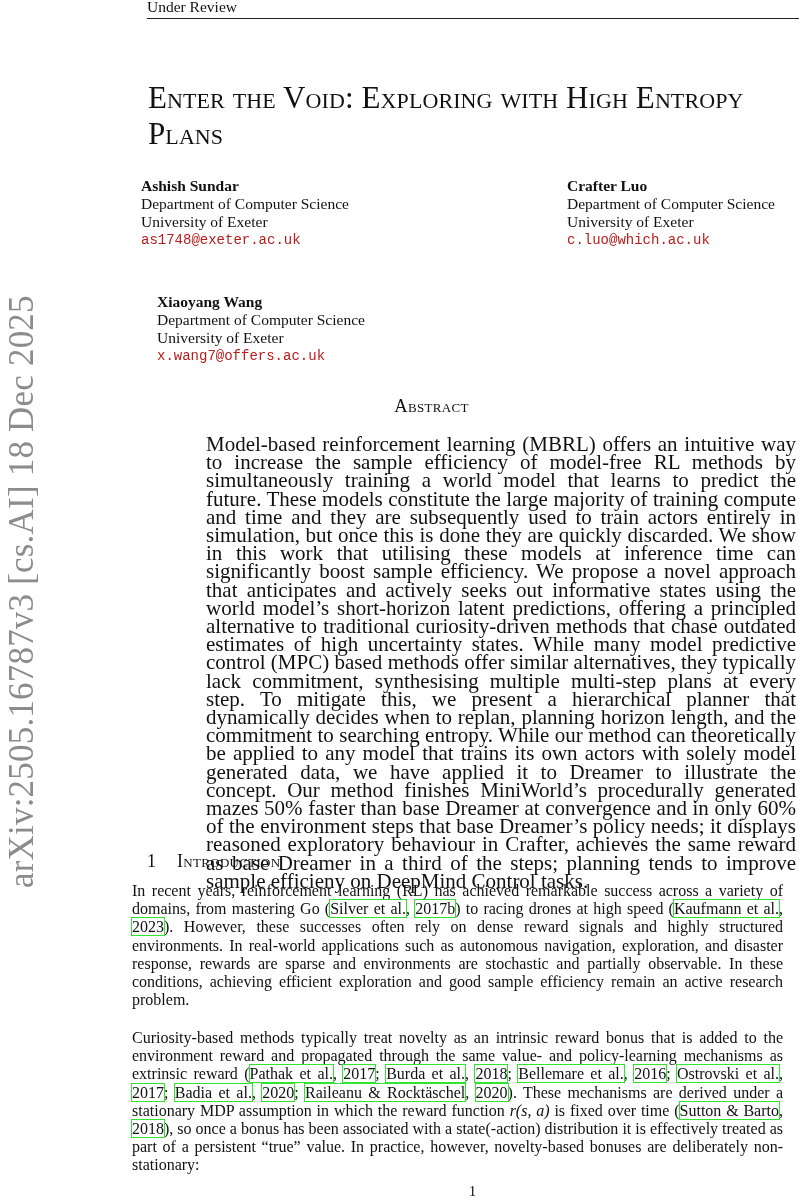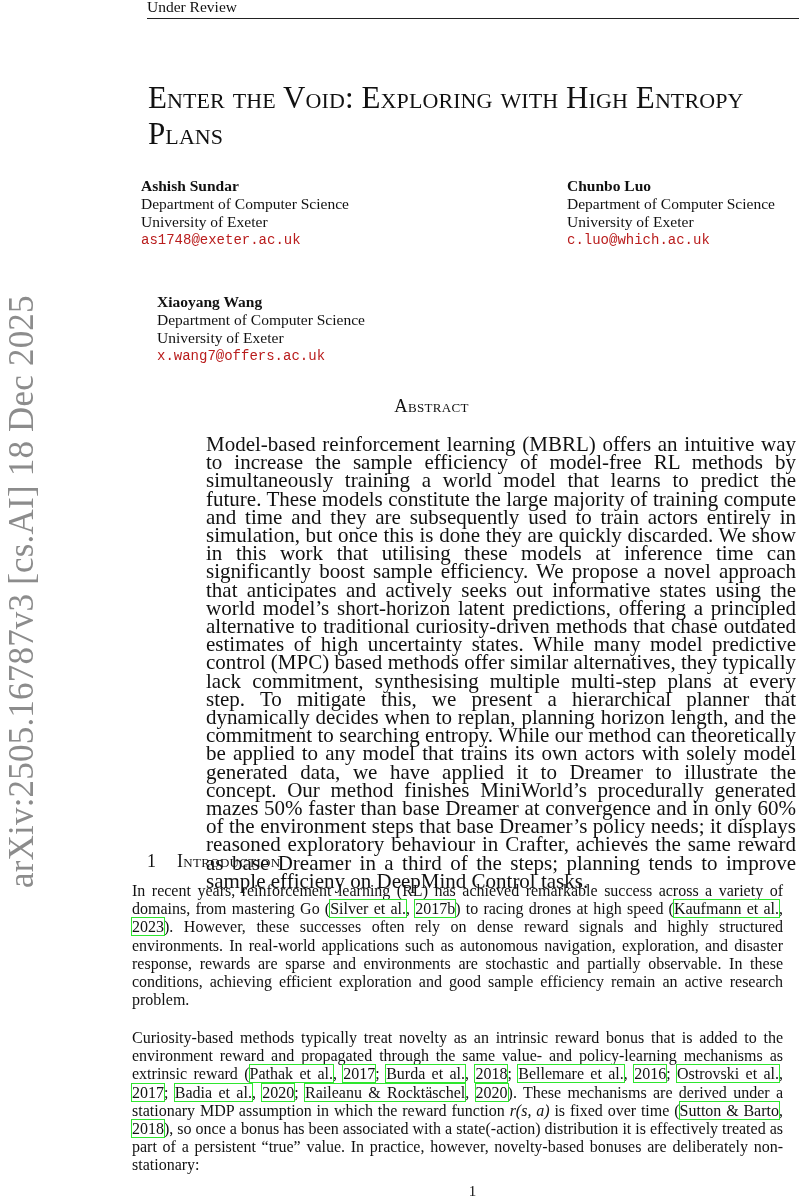--- a/index.html
+++ b/index.html
@@ -59,21 +59,21 @@
 </div>
 
 <div class="author" style="left:141px; top:177px;">
   <div class="name">Ashish Sundar</div>
   <div>Department of Computer Science</div>
   <div>University of Exeter</div>
   <div class="email">as1748@exeter.ac.uk</div>
 </div>
 
 <div class="author" style="left:567px; top:177px;">
-  <div class="name">Chunbo Luo</div>
+  <div class="name">Crafter Luo</div>
   <div>Department of Computer Science</div>
   <div>University of Exeter</div>
   <div class="email">c.luo@which.ac.uk</div>
 </div>
 
 <div class="author" style="left:157px; top:277px;margin-top:16px;">
   <div class="name">Xiaoyang Wang</div>
   <div>Department of Computer Science</div>
   <div>University of Exeter</div>
   <div class="email">x.wang7@offers.ac.uk</div>

